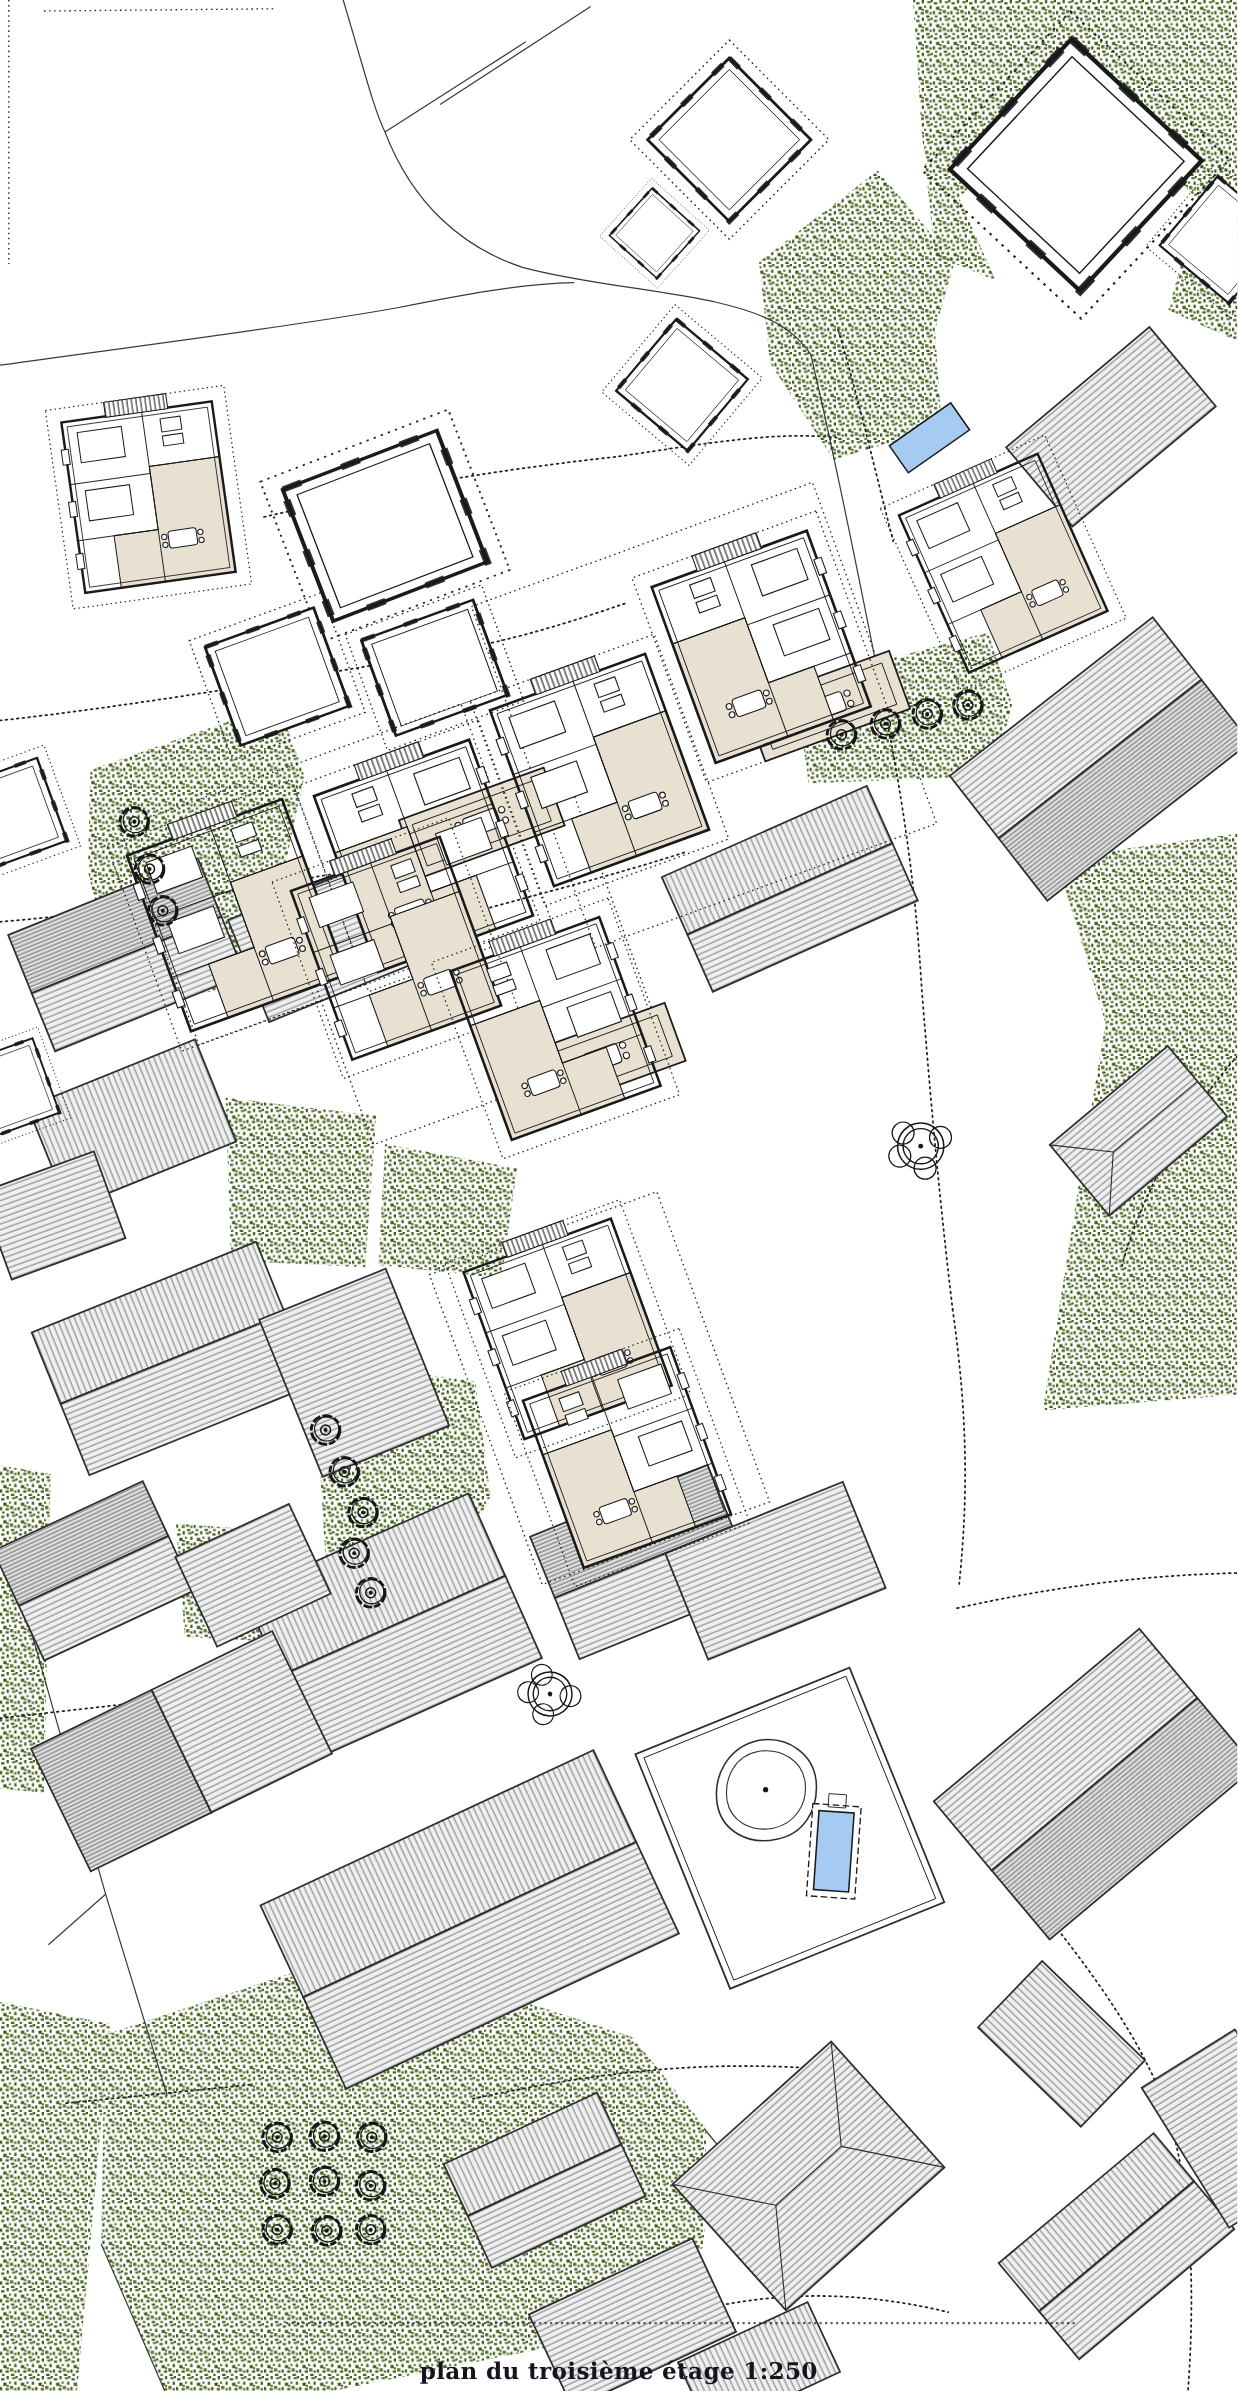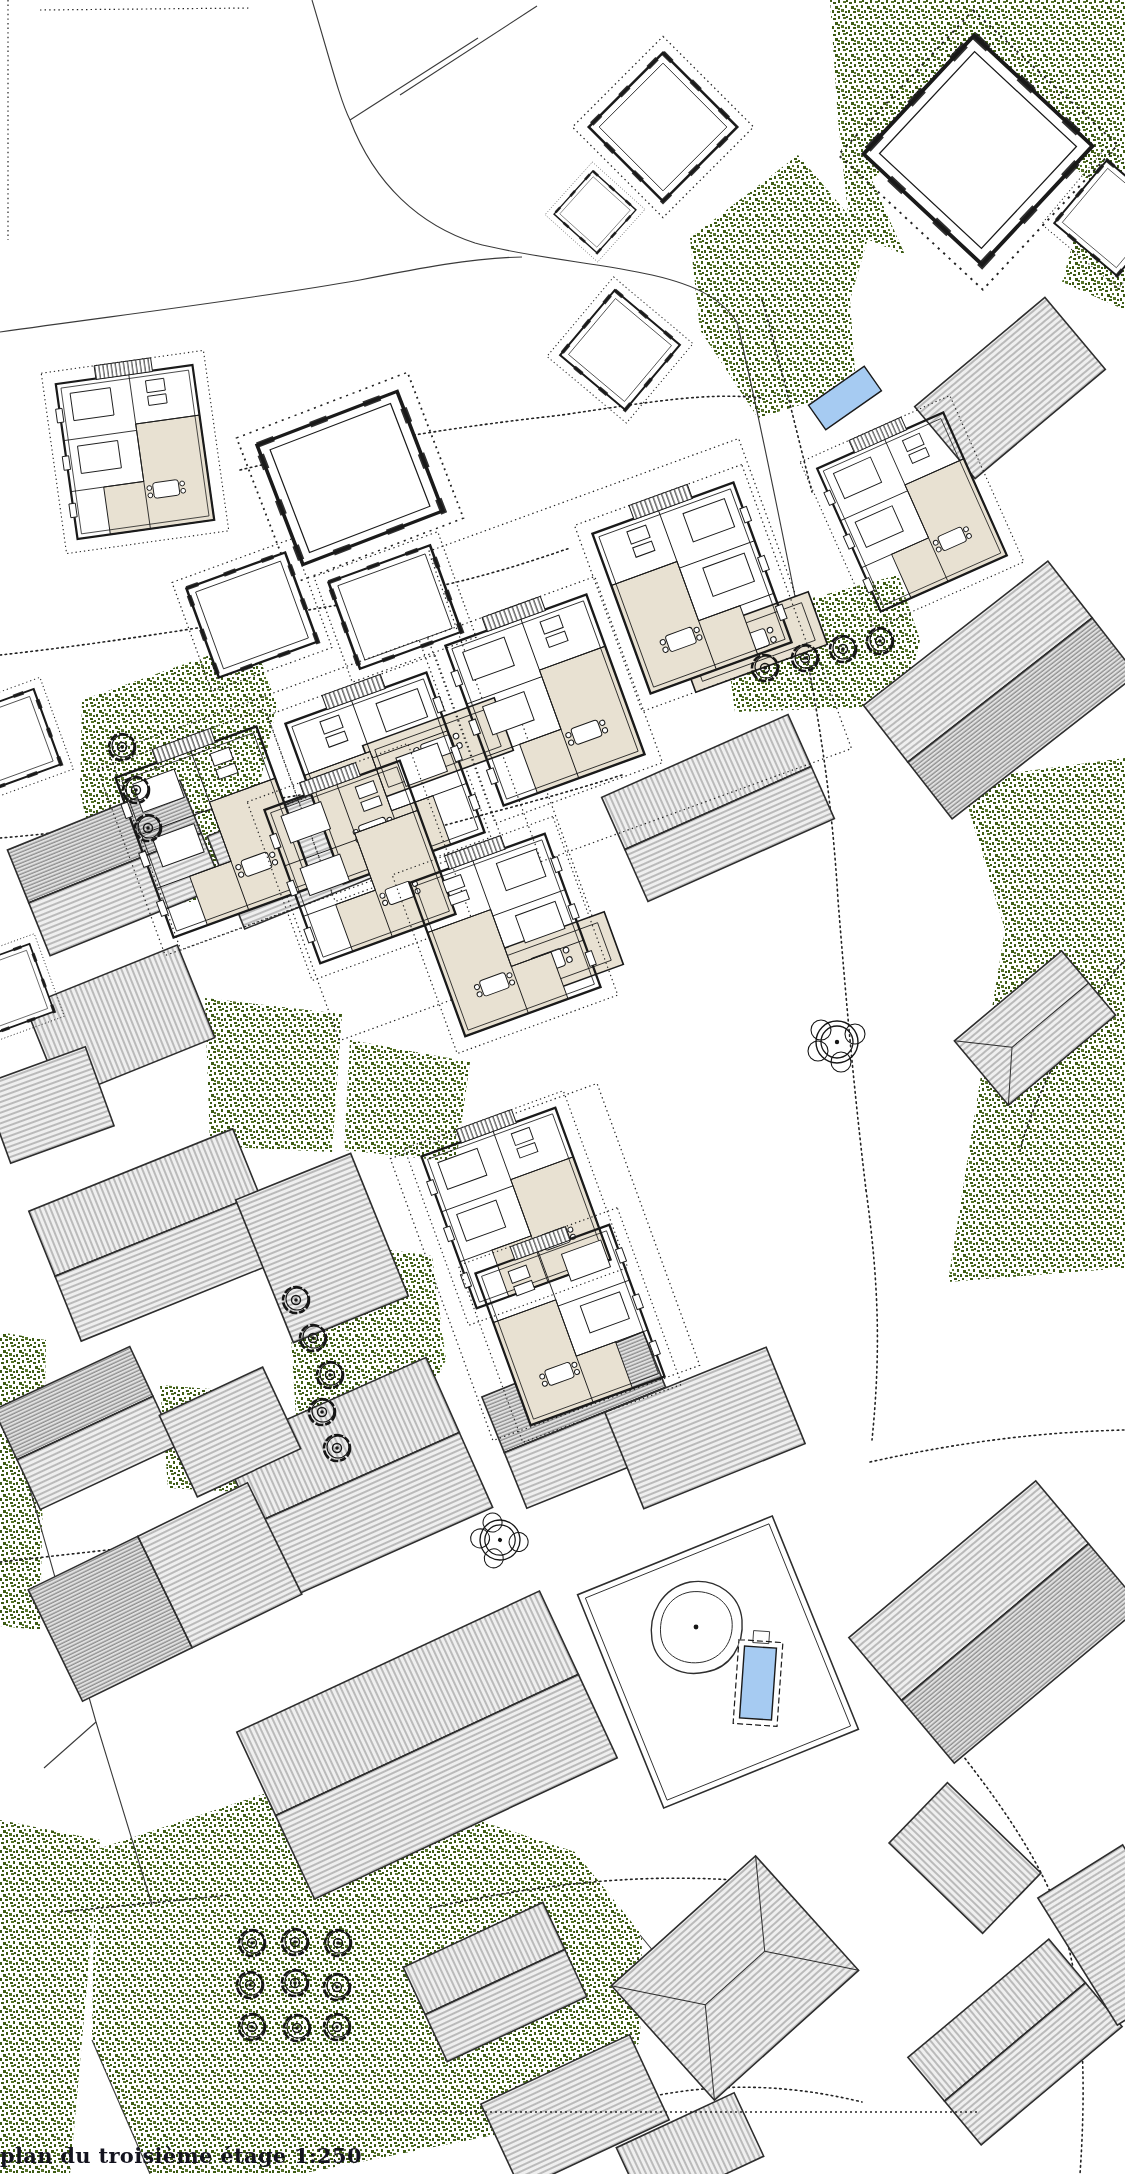--- a/index.html
+++ b/index.html
@@ -19,21 +19,21 @@
   .dotted{stroke:var(--dot);stroke-width:1.6;fill:none;stroke-dasharray:1.6 3.6;stroke-linecap:round}
   .dotted-f{stroke:var(--dot);stroke-width:1.2;fill:none;stroke-dasharray:1.4 3.2}
   .terrain{stroke:#3a3a3a;stroke-width:1.1;fill:none}
   .roof{stroke:#2e2e2e;stroke-width:1.6}
   .ridge{stroke:#2e2e2e;stroke-width:1;fill:none}
   .beige{fill:var(--beige)}
   .veg1{fill:var(--veg1)} .veg2{fill:var(--veg2)}
   .bluef{fill:var(--blue);stroke:var(--ink);stroke-width:1.4}
   .furn{stroke:var(--ink);stroke-width:1;fill:#fff}
   .tree{stroke:#161616;fill:none}
-  .caption{position:absolute;left:0;right:0;bottom:6px;text-align:left;
+  .caption{position:absolute;left:0;right:0;bottom:6px;text-align:center;
            font-weight:bold;font-size:21px;color:var(--caption_ink);letter-spacing:0.3px}
 </style>
 </head>
 <body>
 
 <div class="sheet">
 <svg width="1125" height="2174" viewBox="0 0 1125 2174">
 <defs>
   <pattern id="veg" width="16" height="16" patternUnits="userSpaceOnUse">
     <rect class="veg1" x="1" y="2" width="3" height="2"></rect>

